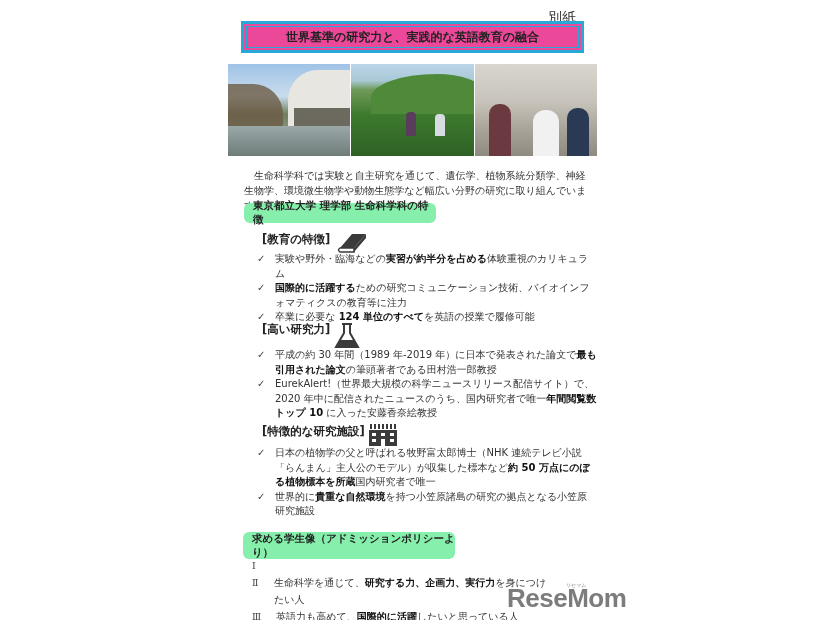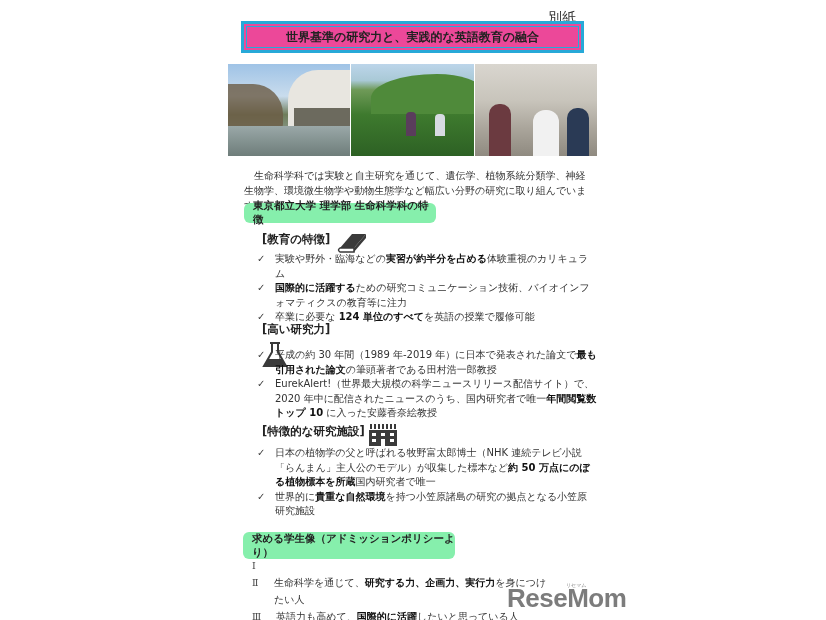--- a/index.html
+++ b/index.html
@@ -86,21 +86,21 @@
       <path d="M20 16 L32 2 L32 6 L20 20 Z" fill="#3a3a3a"></path>
     </svg>
   </span>
 </div>
 <div class="abs list" style="left:257px; top:252px; width:340px;" id="edu-list">
     <div class="li"><span class="chk">✓</span><span>実験や野外・臨海などの</span><span class="b">実習が約半分を占める</span><span>体験重視のカリキュラム</span></div>
     <div class="li"><span class="chk">✓</span><span class="b">国際的に活躍する</span><span>ための研究コミュニケーション技術、バイオインフォマティクスの教育等に注力</span></div>
     <div class="li"><span class="chk">✓</span><span>卒業に必要な </span><span class="b">124 単位のすべて</span><span>を英語の授業で履修可能</span></div>
   </div>
 
-<div class="abs sec-head" style="left:262px; top:322px;flex-direction:column;">
+<div class="abs sec-head" style="left:262px; top:322px;">
   <span>[高い研究力]</span>
   <span>
     <svg width="26" height="28" viewBox="0 0 26 28">
       <rect x="8" y="1" width="10" height="2" fill="#3a3a3a"></rect>
       <path d="M10 3 L10 11 L2 25 L24 25 L16 11 L16 3" fill="none" stroke="#3a3a3a" stroke-width="2"></path>
       <path d="M6 18 L20 18 L23 24 L3 24 Z" fill="#3a3a3a"></path>
     </svg>
   </span>
 </div>
 <div class="abs list" style="left:257px; top:348px; width:340px;" id="res-list">

